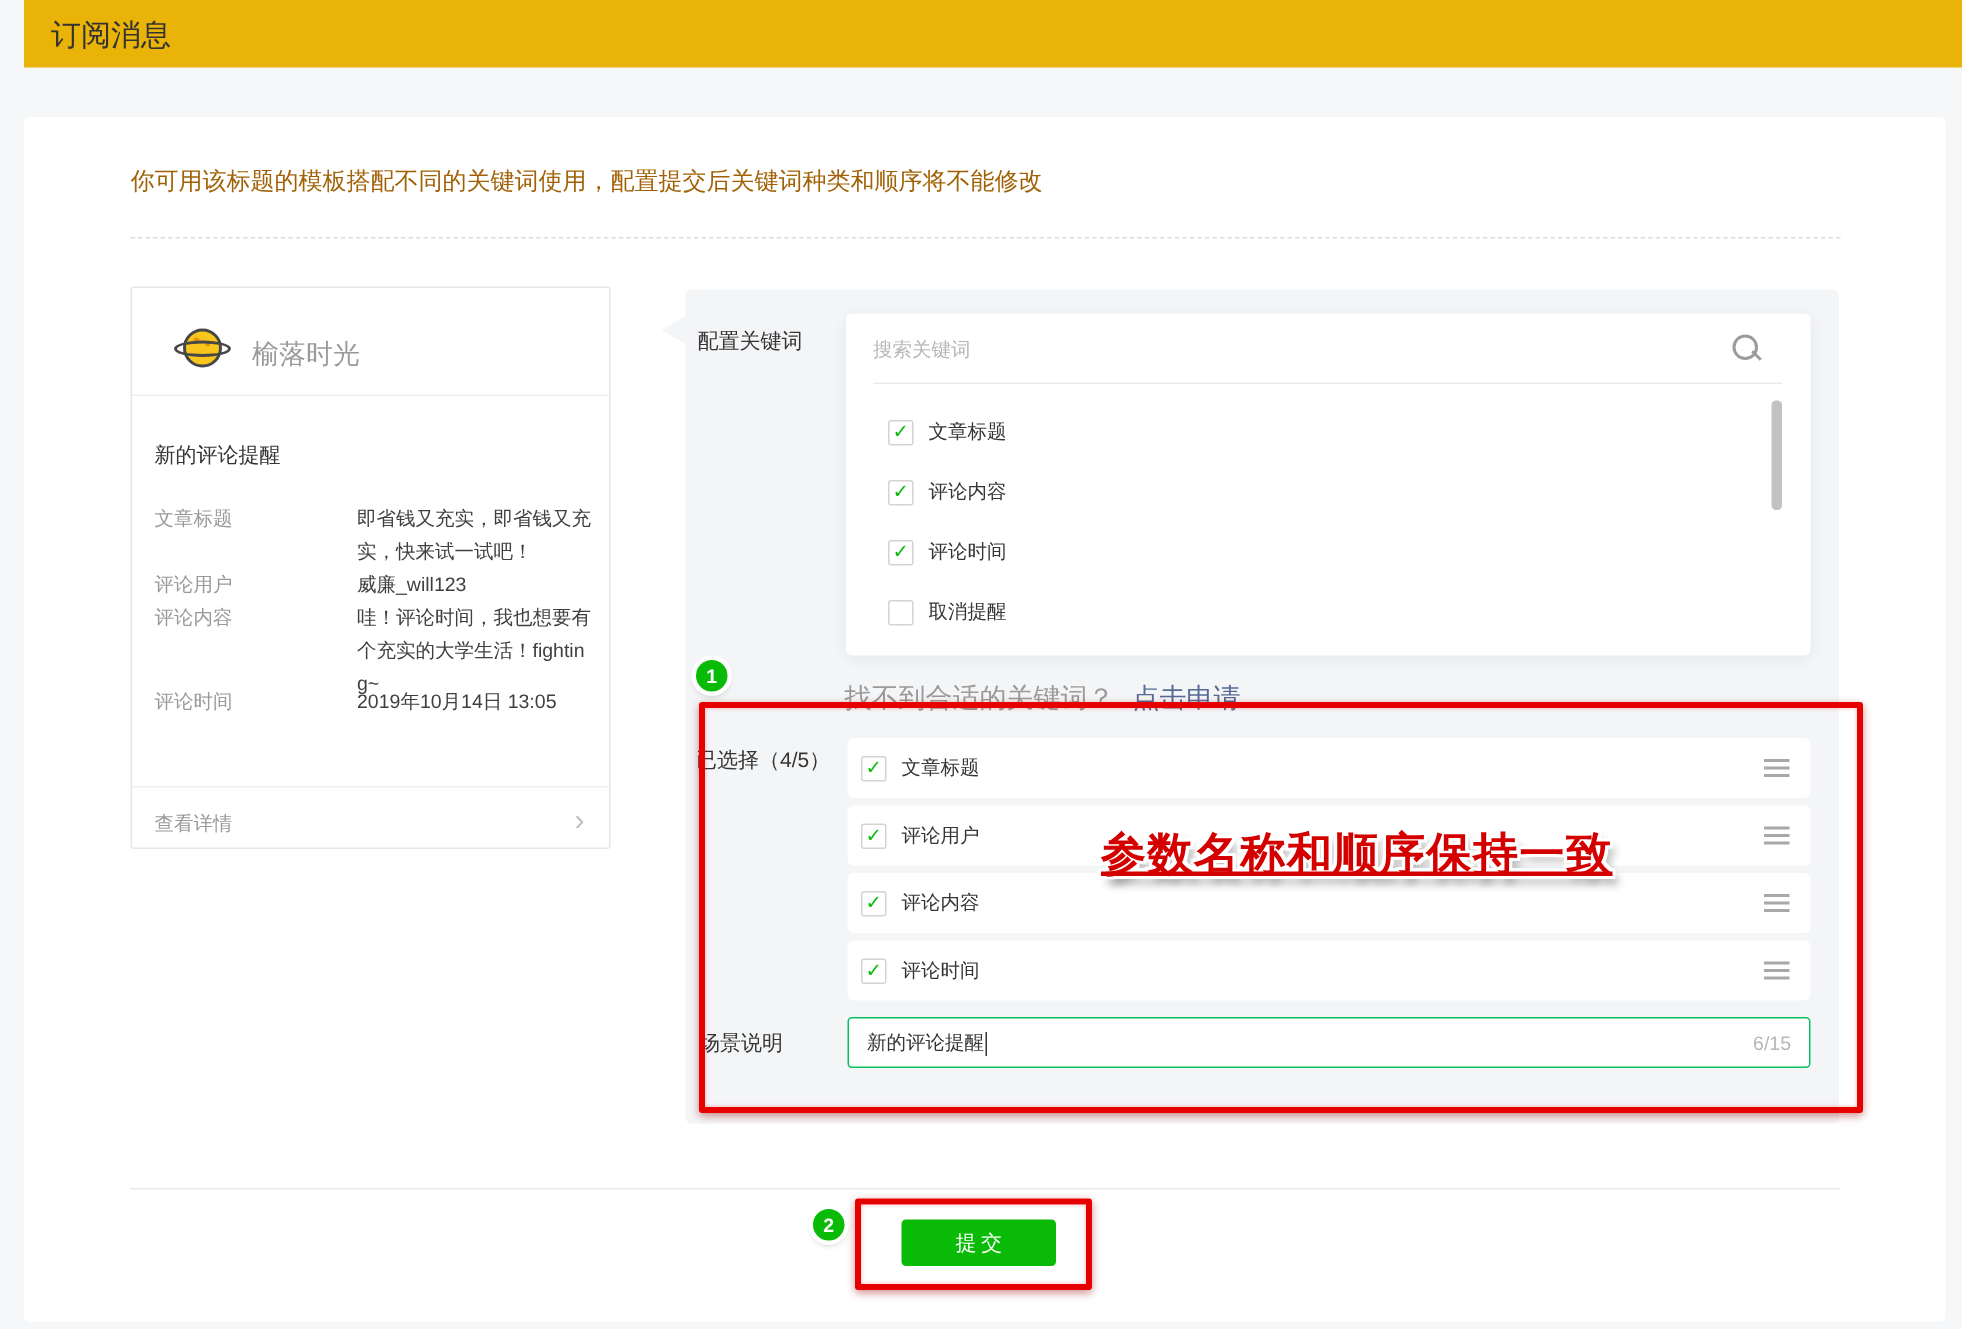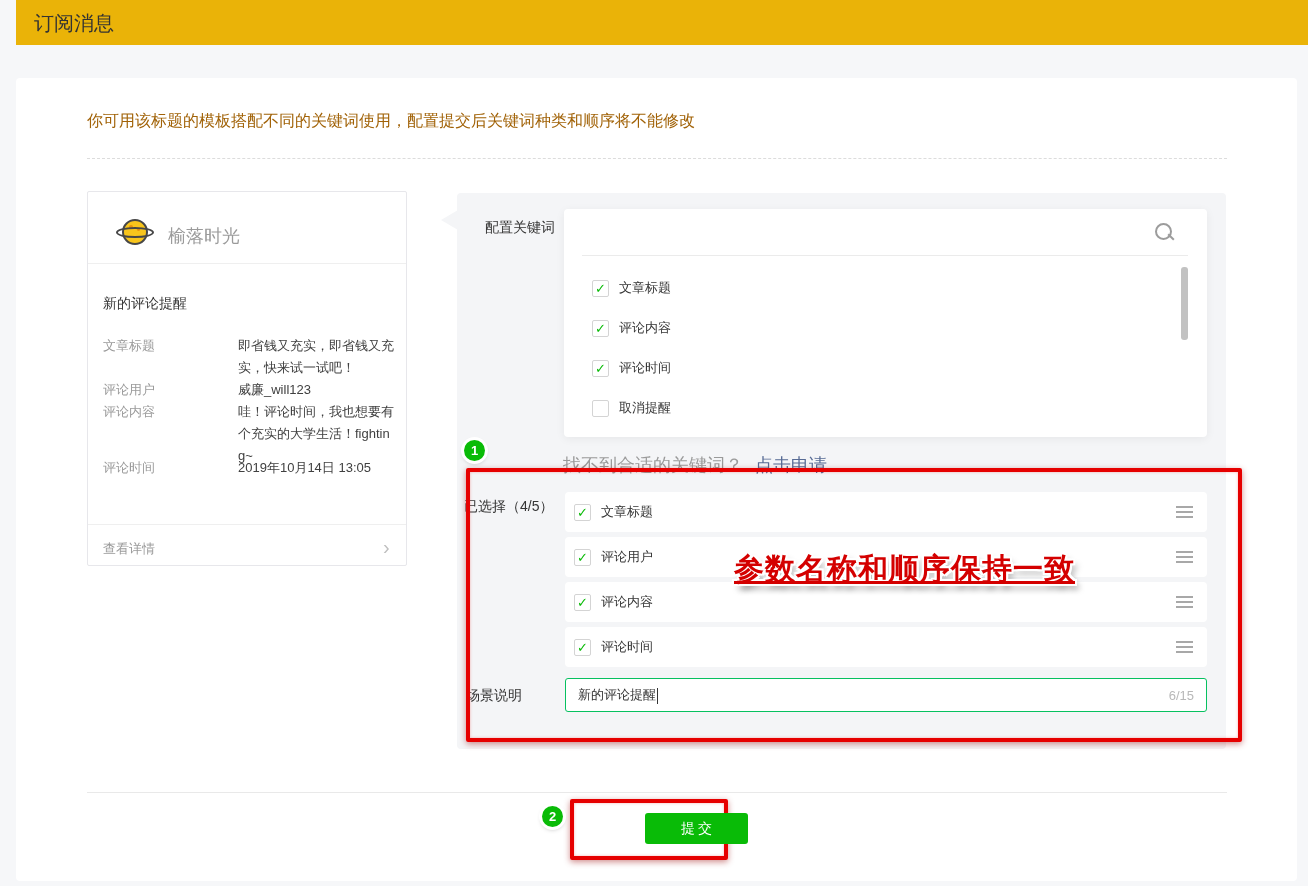--- a/index.html
+++ b/index.html
@@ -36,21 +36,21 @@
   .pv-field .lbl { position:absolute; left:0; top:0; color:#9a9a9a; }
   .pv-field .val { position:absolute; left:135px; top:0; width:158px; color:#404040; word-break:break-all; }
   .pv-divider2 { position:absolute; left:0; top:332px; width:100%; border-top:1px solid #efefef; }
   .pv-detail { position:absolute; left:15px; top:348px; font-size:13px; color:#9a9a9a; cursor:pointer; }
   .pv-chevron { position:absolute; left:295px; top:344px; font-size:20px; color:#bfbfbf; }
 
   
   .config-panel { position:absolute; left:457px; top:193px; width:769px; height:556px; background:#f4f5f7; border-radius:4px; }
   .panel-notch { position:absolute; left:441px; top:210px; width:0; height:0;
                  border-top:10px solid transparent; border-bottom:10px solid transparent; border-right:17px solid #f4f5f7; }
-  .section-label { position:absolute; left:465px; top:219px; font-size:14px; color:#353535;margin-left:20px; }
+  .section-label { position:absolute; left:465px; top:219px; font-size:14px; color:#353535; }
 
   .kw-dropdown { position:absolute; left:564px; top:209px; width:643px; height:228px; background:#fff; border-radius:4px; box-shadow:0 2px 10px rgba(0,0,0,0.06); }
   .kw-search { position:absolute; left:18px; top:8px; width:560px; height:30px; border:none; outline:none; font-size:13px; color:#353535; font-family:inherit; background:transparent; }
   .kw-search::placeholder { color:#b7b7b7; }
   .search-icon { position:absolute; left:591px; top:14px; width:20px; height:20px; }
   .search-icon::before { content:""; position:absolute; left:0; top:0; width:13px; height:13px; border:2px solid #9c9c9c; border-radius:50%; }
   .search-icon::after { content:""; position:absolute; left:12px; top:13px; width:8px; height:2px; background:#9c9c9c; transform:rotate(45deg); }
   .kw-search-divider { position:absolute; left:18px; top:46px; width:606px; border-top:1px solid #ebebeb; }
 
   .kw-option { position:absolute; left:28px; width:400px; height:18px; display:flex; align-items:center; cursor:pointer; }
@@ -83,21 +83,21 @@
   .step-badge { position:absolute; width:21px; height:21px; background:#09bb07; border-radius:50%; color:#fff; font-size:13px; font-weight:bold; display:flex; align-items:center; justify-content:center; box-shadow:0 0 0 3px #fff, 0 2px 5px rgba(0,0,0,0.35); z-index:5; }
   .step1 { left:464px; top:440px; }
   .step2 { left:542px; top:806px; }
 
   .anno-note { position:absolute; left:732px; top:549px; width:345px; text-align:center; font-size:30px; font-weight:900; letter-spacing:1px; color:#d40000; z-index:4;
     text-shadow:-2px -2px 0 #fff, 2px -2px 0 #fff, -2px 2px 0 #fff, 2px 2px 0 #fff, 0 -2px 0 #fff, 0 2px 0 #fff, -2px 0 0 #fff, 2px 0 0 #fff, 4px 5px 6px rgba(0,0,0,0.35);
     pointer-events:none;text-decoration:underline; }
 
   
   .footer-divider { position:absolute; left:87px; top:792px; width:1140px; border-top:1px solid #e9e9e9; }
-  .submit-button { position:absolute; left:601px; top:813px; width:103px; height:31px; background:#09bb07; border:none; border-radius:3px; color:#fff; font-size:14px; font-family:inherit; letter-spacing:3px; cursor:pointer; display:flex; align-items:center; justify-content:center; padding-left:3px;margin-left:44px; }
+  .submit-button { position:absolute; left:601px; top:813px; width:103px; height:31px; background:#09bb07; border:none; border-radius:3px; color:#fff; font-size:14px; font-family:inherit; letter-spacing:3px; cursor:pointer; display:flex; align-items:center; justify-content:center; padding-left:3px; }
 </style>
 </head>
 <body>
 
 <div class="top-bar">
   <div class="page-title">订阅消息</div>
 </div>
 
 <div class="main-card"></div>
 
@@ -135,20 +135,21 @@
   <div class="pv-divider2"></div>
   <div class="pv-detail">查看详情</div>
   <div class="pv-chevron">›</div>
 </div>
 
 <div class="config-panel"></div>
 <div class="panel-notch"></div>
 <div class="section-label">配置关键词</div>
 
 <div class="kw-dropdown">
+  <input class="kw-search" placeholder="搜索关键词" style="">
   <span class="search-icon"></span>
   <div class="kw-search-divider"></div>
 
   <div class="kw-option" style="top:70px;">
     <span class="cb checked">✓</span>
     <span class="olbl">文章标题</span>
   </div>
   <div class="kw-option" style="top:110px;">
     <span class="cb checked">✓</span>
     <span class="olbl">评论内容</span>

